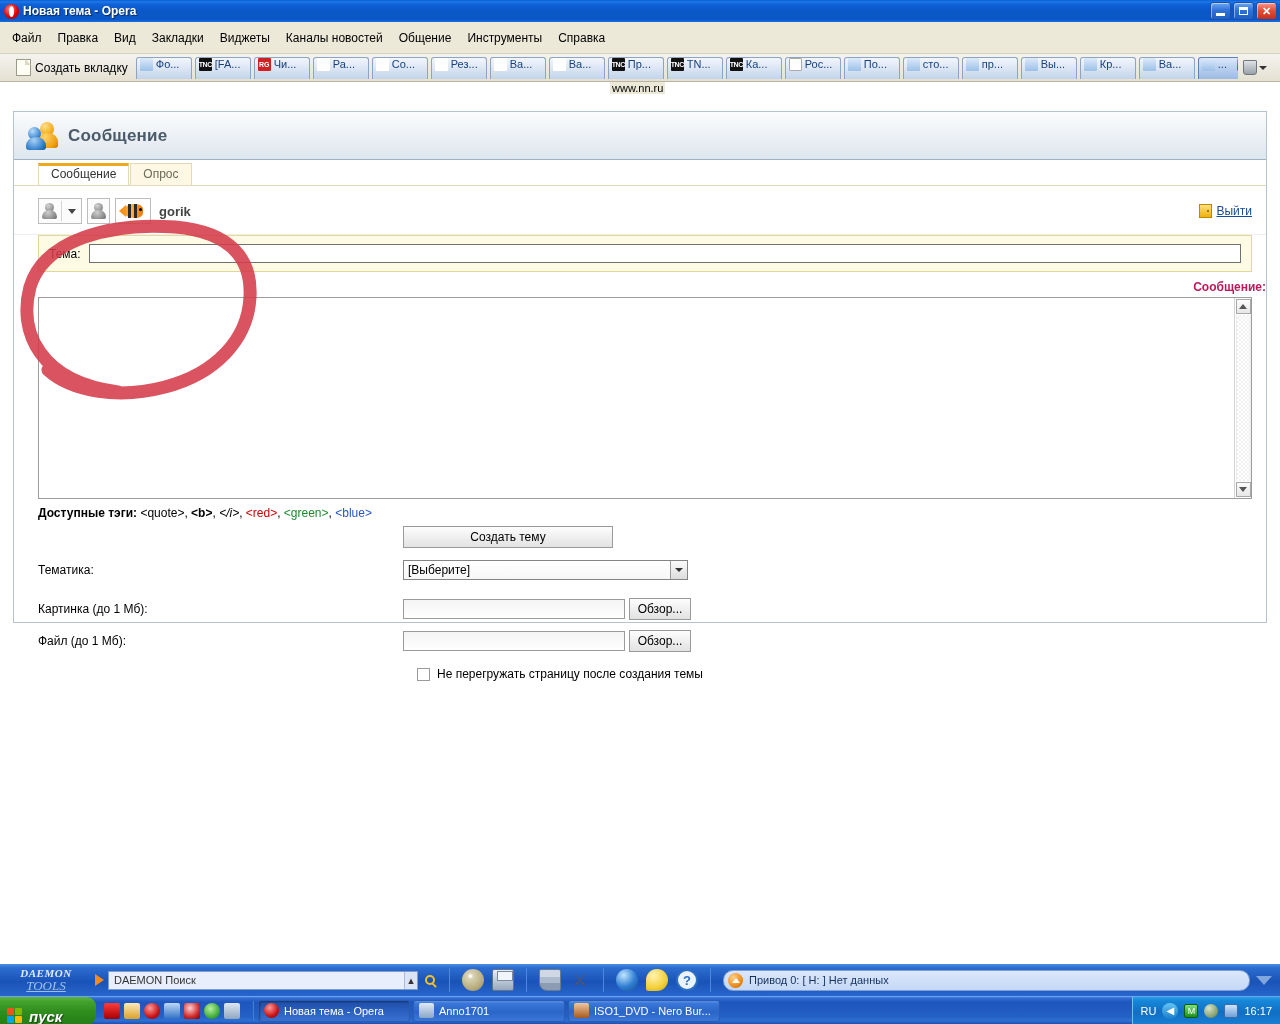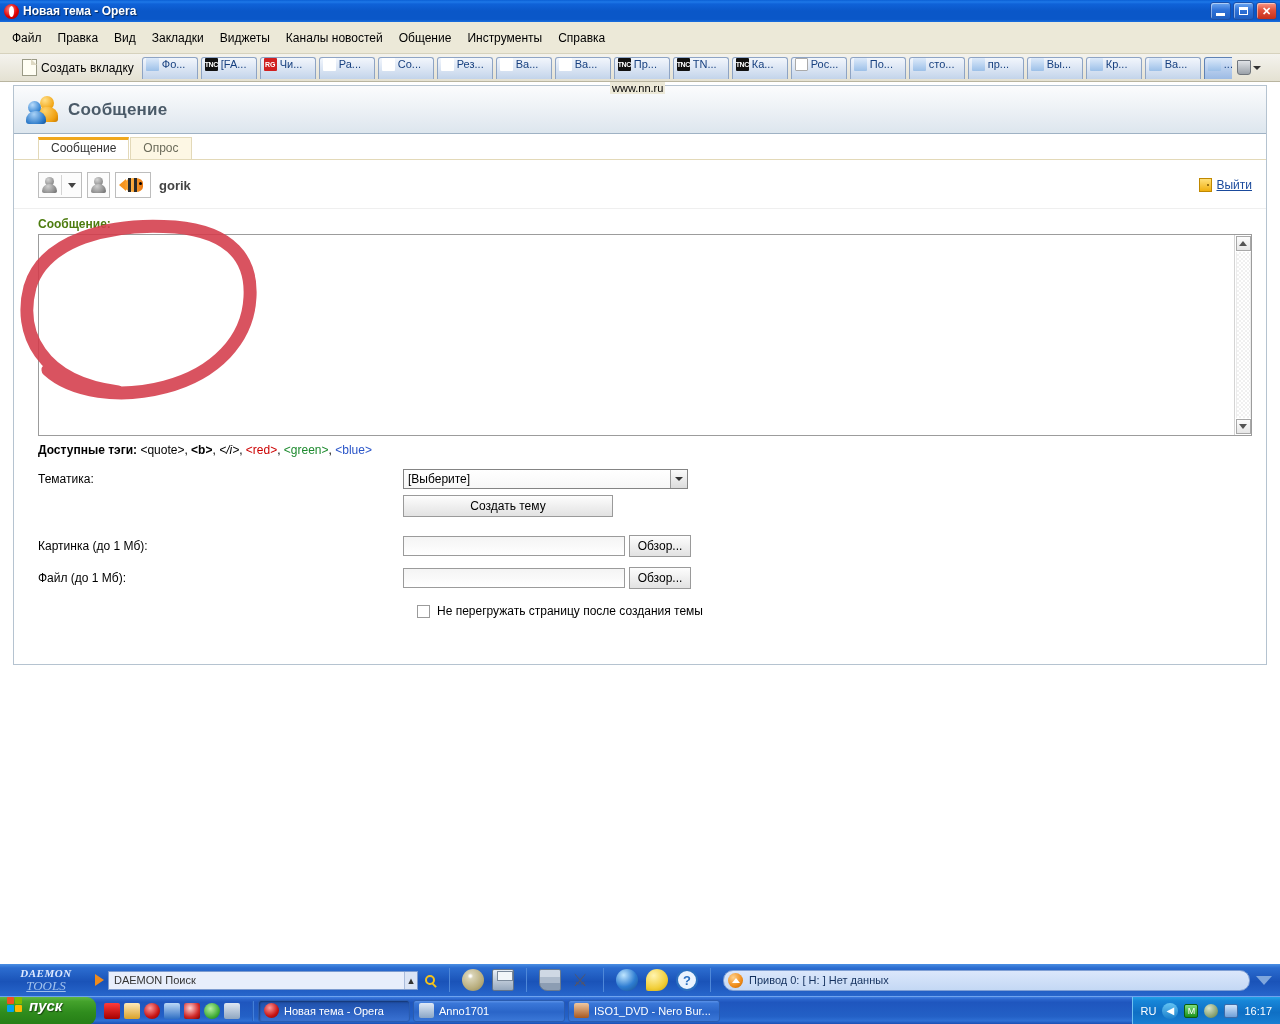--- a/index.html
+++ b/index.html
@@ -69,21 +69,21 @@
   }
   .menuitem {
     padding: 2px 8px; font-size: 12px; color: #000; white-space: nowrap;
   }
 
   
   .tabbar {
     height: 28px;
     background: linear-gradient(180deg,#f4f3ee 0%, #e4e1d2 100%);
     display: flex; align-items: center;
-    padding: 0 18px;
+    padding: 0 12px;
     border-bottom: 1px solid #b9b5a0;
     flex: 0 0 auto;
     position: relative;
   }
   .newtab {
     display: flex; align-items: center; gap: 4px;
     padding: 2px 8px 2px 4px;
     font-size: 12px; white-space: nowrap; color: #000;
     flex: 0 0 auto;
   }
@@ -154,22 +154,22 @@
     padding: 0 2px; z-index: 5;
   }
 
   
   .viewport {
     flex: 1 1 auto; background: #fff; position: relative; overflow: hidden;
   }
 
   
   .panel {
-    position: absolute; left: 13px; top: 3px;
-    width: 1254px; height: 580px;
+    position: absolute; left: 13px; top: 29px;
+    width: 1254px; height: 512px;
     border: 1px solid #b5c3d0;
     background: #fff;
   }
   .panel-head {
     height: 48px;
     background: linear-gradient(180deg,#fbfcfd 0%, #eef2f6 45%, #dde6ee 100%);
     border-bottom: 1px solid #9fb2c4;
     display: flex; align-items: center; padding-left: 12px; gap: 8px;
   }
   .people-ico { position: relative; width: 34px; height: 30px; flex: 0 0 auto; }
@@ -270,21 +270,21 @@
     padding: 8px 10px; display:flex; align-items:center; gap:8px;
   }
   .lbl { font-size: 12px; color: #000; white-space: nowrap; }
   .txtinput {
     flex: 1 1 auto; height: 19px;
     border: 1px solid #707070; background: #fff;
     font-family:"Liberation Sans",sans-serif; font-size:12px;
     padding: 1px 3px;
   }
 
-  .msglabel { font-size:12px; font-weight:bold; color:#4d7c0f; margin: 8px 0 3px 24px; }
+  .msglabel { font-size:12px; font-weight:bold; color:#be185d; margin: 8px 0 3px 24px; text-align: right; }
 
   .ta-wrap {
     margin: 0 14px 0 24px; height: 202px;
     border: 1px solid #9c9c9c; background: #fff;
     display: flex;
   }
   .ta { flex: 1 1 auto; }
   .sbar {
     width: 17px; background: #fff; border-left: 1px solid #d4d4d4;
     display: flex; flex-direction: column; align-items: center;
@@ -410,21 +410,21 @@
     position: absolute; left: 0; top: 996px; width: 1280px; height: 28px;
     background: linear-gradient(180deg,#3d7ce0 0%, #2a64cb 9%, #1f56be 20%,
                                 #2360c6 72%, #2e6fd4 88%, #1a4fb4 100%);
     display: flex; align-items: center;
     border-top: 1px solid #6fa3ee;
   }
   .startbtn {
     width: 96px; height: 28px;
     background: linear-gradient(180deg,#5eb545 0%, #44a22c 16%, #2f8c1d 55%, #257d16 100%);
     border-radius: 0 9px 9px 0;
-    display:flex; align-items:flex-start; gap:5px; padding-left:7px;
+    display:flex; align-items:flex-end; gap:5px; padding-left:7px;
     color:#fff; font-weight:bold; font-style:italic; font-size:15px;
     text-shadow: 1px 1px 1px rgba(0,0,0,.5);
   }
   .winflag { width:17px; height:17px; position: relative; }
   .winflag i {
     position:absolute; width:7px; height:7px; display:block; border-radius:1px;
   }
   .winflag .q1{left:0;top:0;background:#f25022;} .winflag .q2{left:8px;top:0;background:#7fba00;}
   .winflag .q3{left:0;top:8px;background:#00a4ef;} .winflag .q4{left:8px;top:8px;background:#ffb900;}
   .ql { display:flex; align-items:center; gap:4px; padding: 0 8px; }
@@ -622,53 +622,57 @@
                 <i class="eye"></i>
             </span>
           </div>
           <span class="uname">gorik</span>
           <a class="logout" href="#">
             <span class="door-ico"></span>
             <span>Выйти</span>
           </a>
         </div>
 
+        <div class="temabox">
+          <span class="lbl">Тема:</span>
+          <input class="txtinput" type="text" value="" style="">
+        </div>
 
         <div class="msglabel">Сообщение:</div>
         <div class="ta-wrap">
           <div class="ta"></div>
           <div class="sbar">
             <span class="sbtn">
                 <i class="up"></i>
               </span>
             <span class="strack"></span>
             <span class="sbtn">
                 <i class="dn"></i>
               </span>
           </div>
         </div>
 
         <div class="tagsrow">
           <b>Доступные тэги:</b>
           <span id="tags-list"><span class="tg tg-q">&lt;quote&gt;</span>, <span class="tg tg-b">&lt;b&gt;</span>, <span class="tg tg-i">&lt;/i&gt;</span>, <span class="tg tg-r">&lt;red&gt;</span>, <span class="tg tg-g">&lt;green&gt;</span>, <span class="tg tg-bl">&lt;blue&gt;</span></span>
         </div>
 
+        <div class="frow" style="margin-top:6px;">
+          <span class="fl"></span>
+          <div class="btn btn-create">Создать тему</div>
+        </div>
+
         <div class="frow">
           <span class="fl">Тематика:</span>
           <div class="selbox">
             <span>[Выберите]</span>
             <span class="arrowbtn">
               <i class="caret-dn"></i>
             </span>
           </div>
-        </div>
-
-        <div class="frow" style="margin-top:6px;">
-          <span class="fl"></span>
-          <div class="btn btn-create">Создать тему</div>
         </div>
 
         <div class="frow" style="margin-top:18px;">
           <span class="fl">Картинка (до 1 Мб):</span>
           <input class="fileinput" type="text" value="" style="">
           <div class="btn btn-browse">Обзор...</div>
         </div>
 
         <div class="frow" style="margin-top:10px;">
           <span class="fl">Файл (до 1 Мб):</span>

